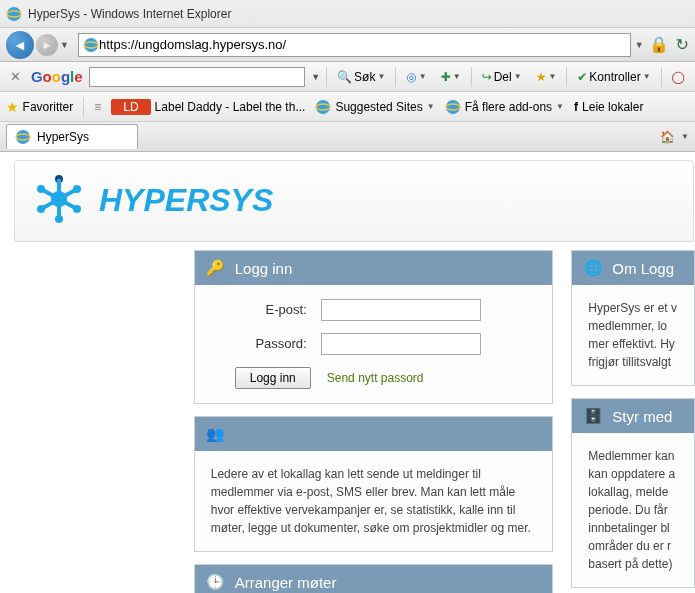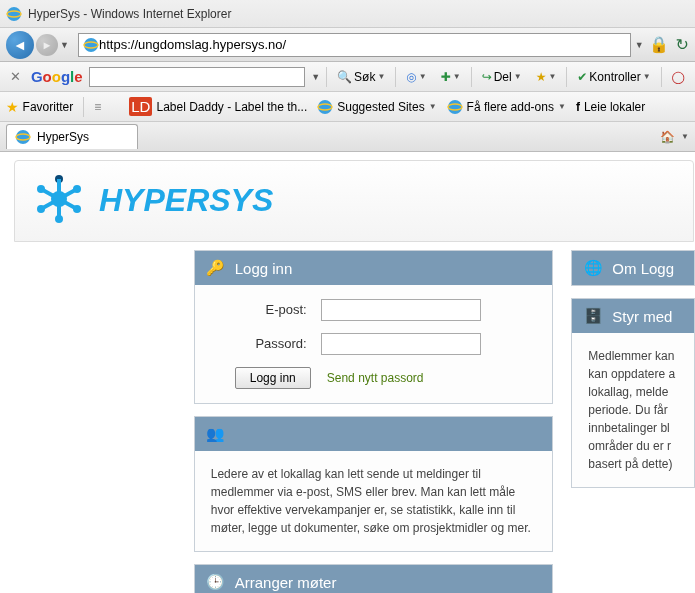--- a/index.html
+++ b/index.html
@@ -141,21 +141,21 @@
 <div class="favbar">
   <div class="favbar-item">
     <span class="star-icon">★</span>
     <span>Favoritter</span>
   </div>
   <div class="sep"></div>
   <div class="favbar-item">
       <span style="color:#888;">≡</span>
     </div>
   <div class="favbar-item">
-    <span style="background:#d94020;color:#fff;font-size:15px;padding:1px 2px;border-radius:2px;margin-left:18px;">LD</span>
+    <span style="background:#d94020;color:#fff;font-size:12px;padding:1px 12px;border-radius:2px;">LD</span>
     <span>Label Daddy - Label the th...</span>
   </div>
   <div class="favbar-item">
     <svg class="ie-svg" viewBox="0 0 16 16">
         <circle cx="8" cy="8" r="7" fill="#3aa0e0"></circle>
         <ellipse cx="8" cy="8" rx="7" ry="3" fill="none" stroke="#f4c430" stroke-width="1.5"></ellipse>
       </svg>
     <span>Suggested Sites</span>
     <span style="font-size:8px;color:#555;">▼</span>
   </div>
@@ -244,20 +244,21 @@
         </div>
       </div>
     </div>
 
     <div class="col-right">
       <div class="box">
         <div class="box-head">
           <span class="icon">🌐</span>
           <span>Om Logg</span>
         </div>
+        <div class="box-body" style="white-space:pre-line;">HyperSys er et v medlemmer, lo mer effektivt. Hy frigjør tillitsvalgt</div>
       </div>
       <div class="box">
         <div class="box-head">
           <span class="icon">🗄️</span>
           <span>Styr med</span>
         </div>
         <div class="box-body" style="white-space:pre-line;">Medlemmer kan kan oppdatere a lokallag, melde periode. Du får innbetalinger bl områder du er r basert på dette)</div>
       </div>
     </div>
   </div>

